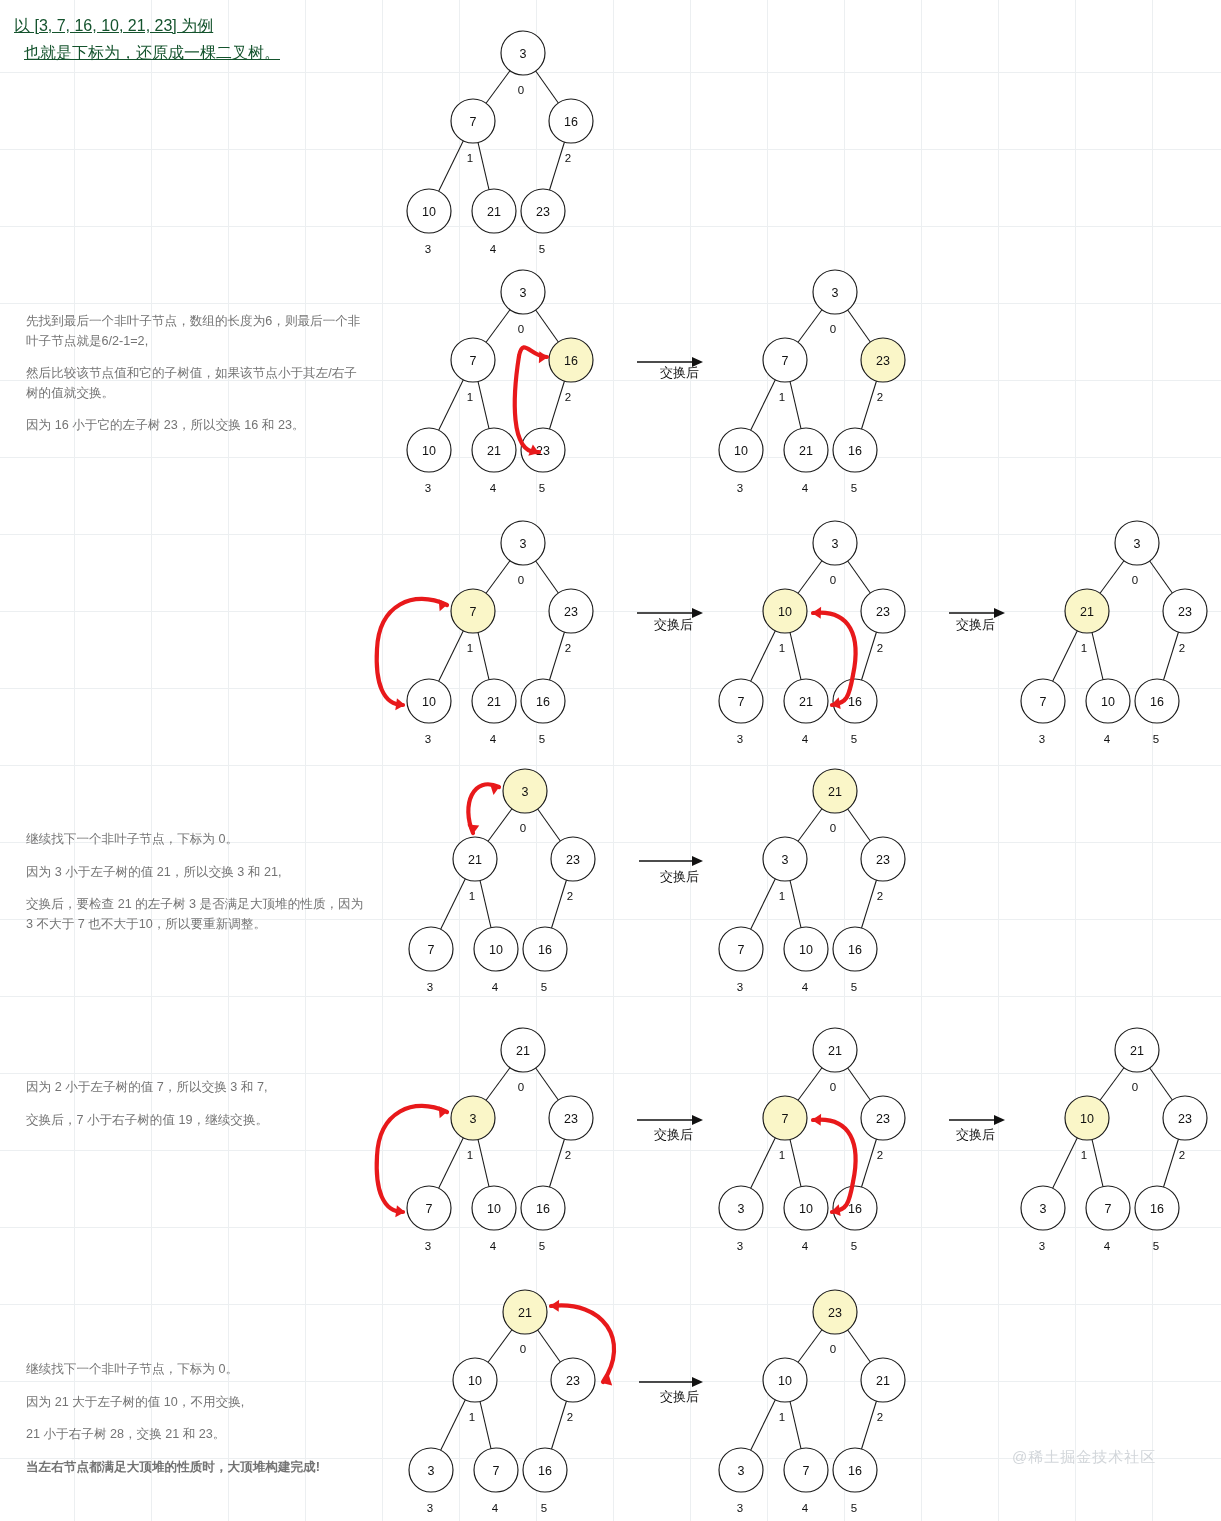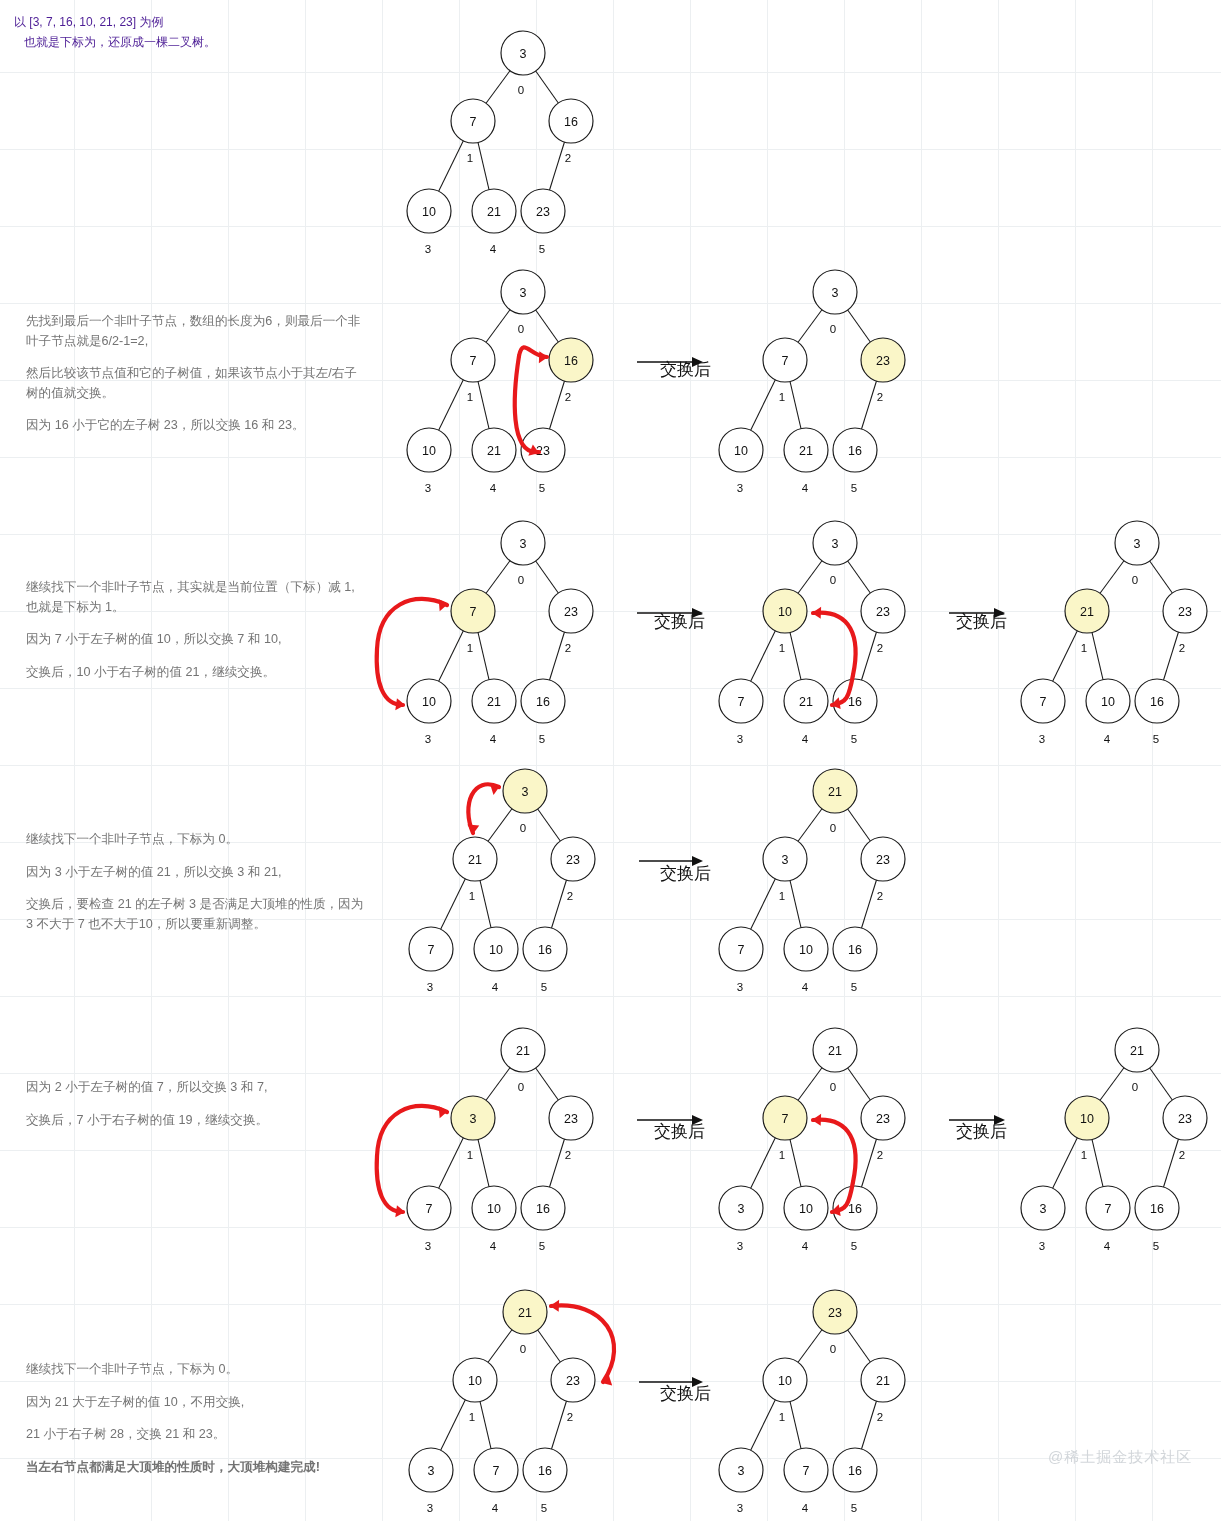--- a/index.html
+++ b/index.html
@@ -13,56 +13,51 @@
     background-position:-3px -5px;
     font-family:"Liberation Sans","DejaVu Sans",sans-serif;
     color:#111;
     overflow:hidden;
   }
   .stage{position:absolute;inset:0;}
   .txtblock{position:absolute;font-size:12.6px;line-height:1.55;color:#737373;}
   .txtblock p{margin:0 0 13px 0;}
   .txtblock p:last-child{margin-bottom:0;}
   .txtblock p.bold{font-weight:bold;}
-  .title{position:absolute;font-size:12px;line-height:1.7;color:#4c1d95;}
+  .title{position:absolute;font-size:16px;line-height:1.7;color:#14532d;text-decoration:underline;}
   .title div.ind{padding-left:10px;}
   svg.trees{position:absolute;left:0;top:0;width:1221px;height:1521px;pointer-events:none;}
   .node-circle{fill:#ffffff;stroke:#1a1a1a;stroke-width:1.15;}
   .node-circle.hl{fill:#faf6c8;}
   .node-val{font-family:"Liberation Sans","DejaVu Sans",sans-serif;font-size:12.5px;fill:#111;text-anchor:middle;dominant-baseline:central;}
   .node-idx{font-family:"Liberation Sans","DejaVu Sans",sans-serif;font-size:11.5px;fill:#111;text-anchor:middle;}
   .edge{stroke:#1a1a1a;stroke-width:1.05;fill:none;}
   .swaparrow{stroke:#e8191b;stroke-width:4.2;fill:none;stroke-linecap:round;}
   .swaphead{fill:#e8191b;}
   .tarrow{stroke:#111;stroke-width:1.6;fill:none;}
   .tarrowhead{fill:#111;}
-  .arrowlabel{position:absolute;font-size:17px;color:#111;white-space:nowrap;}
+  .arrowlabel{position:absolute;font-size:13px;color:#111;white-space:nowrap;margin-top:6px;}
   .watermark{position:absolute;font-size:15px;color:#d2d6da;white-space:nowrap;letter-spacing:1px;}
 </style>
 </head>
 <body>
 
 <div class="stage">
 
   <div class="title" style="left:14px;top:12px;">
     <div>以 [3, 7, 16, 10, 21, 23] 为例</div>
     <div class="ind">也就是下标为，还原成一棵二叉树。</div>
   </div>
 
   <div class="txtblock" style="left:26px;top:312px;width:340px;">
     <p>先找到最后一个非叶子节点，数组的长度为6，则最后一个非叶子节点就是6/2-1=2,</p>
     <p>然后比较该节点值和它的子树值，如果该节点小于其左/右子树的值就交换。</p>
     <p>因为 16 小于它的左子树 23，所以交换 16 和 23。</p>
   </div>
 
-  <div class="txtblock" style="left:26px;top:578px;width:340px;">
-    <p>继续找下一个非叶子节点，其实就是当前位置（下标）减 1,也就是下标为 1。</p>
-    <p>因为 7 小于左子树的值 10，所以交换 7 和 10,</p>
-    <p>交换后，10 小于右子树的值 21，继续交换。</p>
-  </div>
 
   <div class="txtblock" style="left:26px;top:830px;width:340px;">
     <p>继续找下一个非叶子节点，下标为 0。</p>
     <p>因为 3 小于左子树的值 21，所以交换 3 和 21,</p>
     <p>交换后，要检查 21 的左子树 3 是否满足大顶堆的性质，因为 3 不大于 7 也不大于10，所以要重新调整。</p>
   </div>
 
   <div class="txtblock" style="left:26px;top:1078px;width:340px;">
     <p>因为 2 小于左子树的值 7，所以交换 3 和 7,</p>
     <p>交换后，7 小于右子树的值 19，继续交换。</p>
@@ -76,21 +71,21 @@
   </div>
 
   <div class="arrowlabel" style="left:660px;top:358px;">交换后</div>
   <div class="arrowlabel" style="left:654px;top:610px;">交换后</div>
   <div class="arrowlabel" style="left:956px;top:610px;">交换后</div>
   <div class="arrowlabel" style="left:660px;top:862px;">交换后</div>
   <div class="arrowlabel" style="left:654px;top:1120px;">交换后</div>
   <div class="arrowlabel" style="left:956px;top:1120px;">交换后</div>
   <div class="arrowlabel" style="left:660px;top:1382px;">交换后</div>
 
-  <div class="watermark" style="left:1048px;top:1448px;">@稀土掘金技术社区</div>
+  <div class="watermark" style="left:1012px;top:1448px;">@稀土掘金技术社区</div>
 
   <svg class="trees" viewBox="0 0 1221 1521">
     <g id="svg-root">
         <g>
           <line x1="509.9674100894946" y1="70.72432227828735" x2="486.0325899105054" y2="103.27567772171265" class="edge"></line>
           <line x1="535.6870303471704" y1="70.97329299182476" x2="558.3129696528296" y2="103.02670700817524" class="edge"></line>
           <line x1="463.33737709589127" y1="140.76445594022243" x2="438.66262290410873" y2="191.23554405977757" class="edge"></line>
           <line x1="477.9990515433412" y1="142.42450661431945" x2="489.0009484566588" y2="189.57549338568055" class="edge"></line>
           <line x1="564.4645358420026" y1="142.00684907927726" x2="549.5354641579974" y2="189.99315092072274" class="edge"></line>
           <circle cx="523" cy="53" r="22" class="node-circle"></circle>

